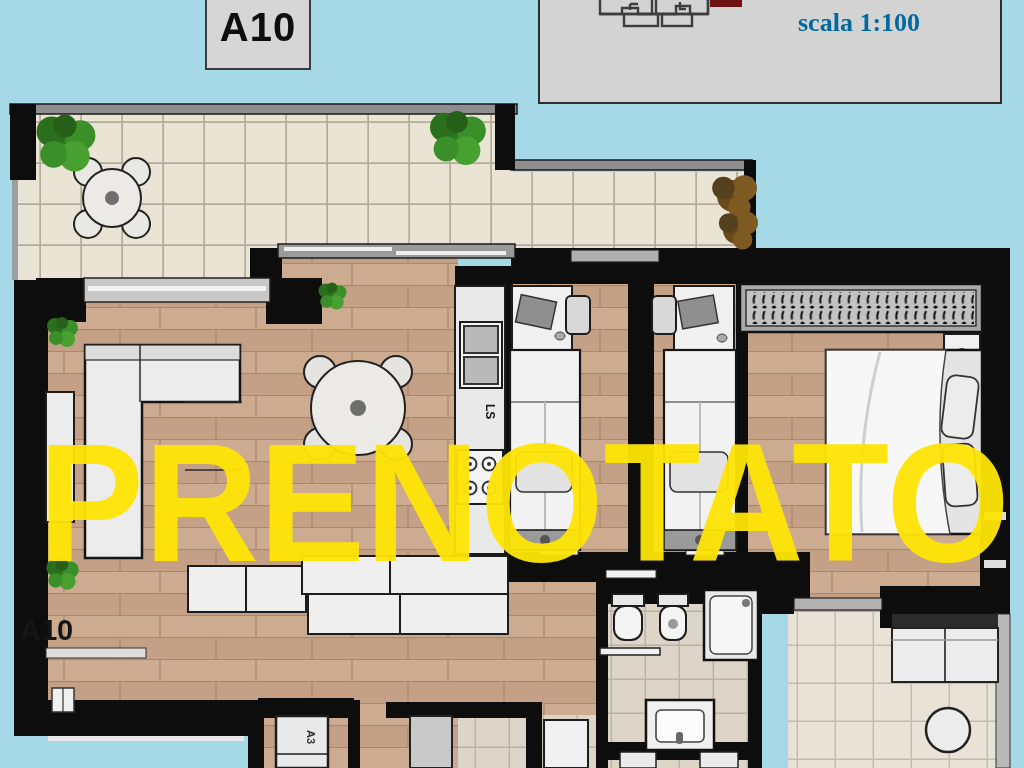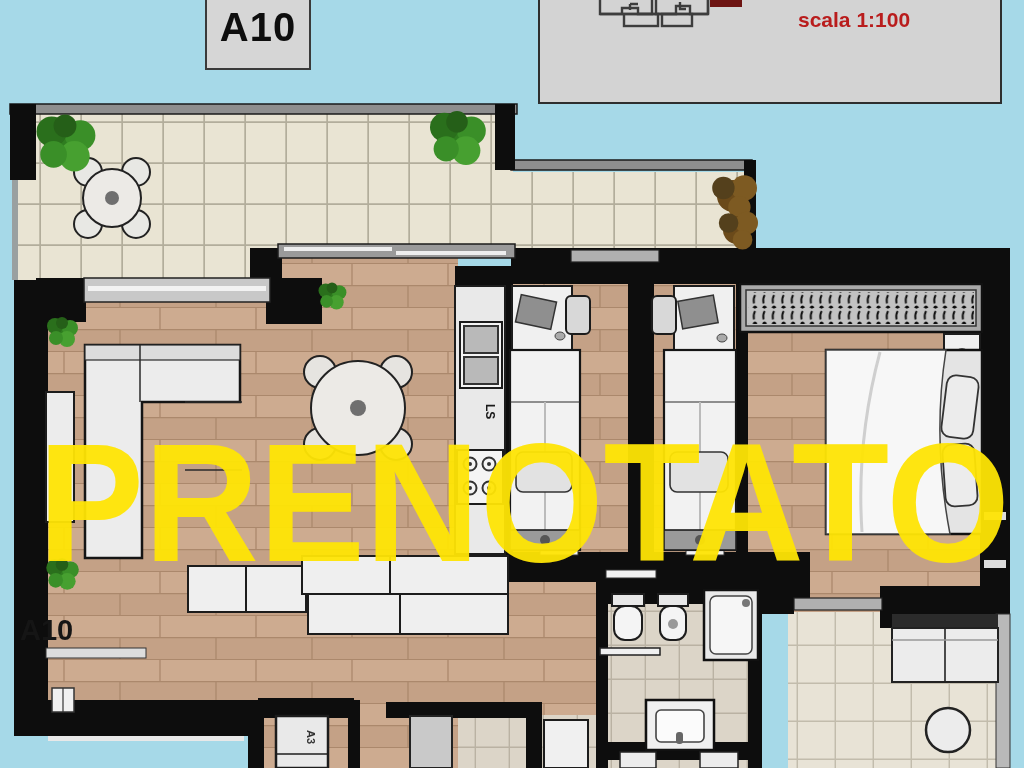--- a/index.html
+++ b/index.html
@@ -5,21 +5,21 @@
   html,body{margin:0;padding:0;background:#a6d9e8;}
   .stage{position:relative;width:1024px;height:768px;background:#a6d9e8;overflow:hidden;
          font-family:"Liberation Sans",sans-serif;}
   .plan-svg{position:absolute;left:0;top:0;}
   .unit-badge{position:absolute;left:205px;top:-16px;width:106px;height:86px;
       background:#d6d6d6;border:2px solid #3a3a3a;box-sizing:border-box;
       display:flex;align-items:center;justify-content:center;
       font-weight:bold;font-size:40px;color:#0e0e0e;letter-spacing:1px;}
   .key-panel{position:absolute;left:538px;top:-44px;width:464px;height:148px;
       background:#d3d3d3;border:2px solid #2e2e2e;box-sizing:border-box;}
-  .scale-label{position:absolute;left:258px;top:50px;font-weight:bold;font-size:21px;color:#b91c1c;}
+  .scale-label{position:absolute;left:258px;top:50px;font-weight:bold;font-size:26px;color:#0369a1;font-family:Liberation Serif, serif;}
   .key-thumb{position:absolute;left:56px;top:42px;}
 </style>
 </head>
 <body>
 
 <div class="stage">
 
   <svg class="plan-svg" width="1024" height="768" viewBox="0 0 1024 768">
     <defs>
       <pattern id="tile" width="41" height="41" patternUnits="userSpaceOnUse">

